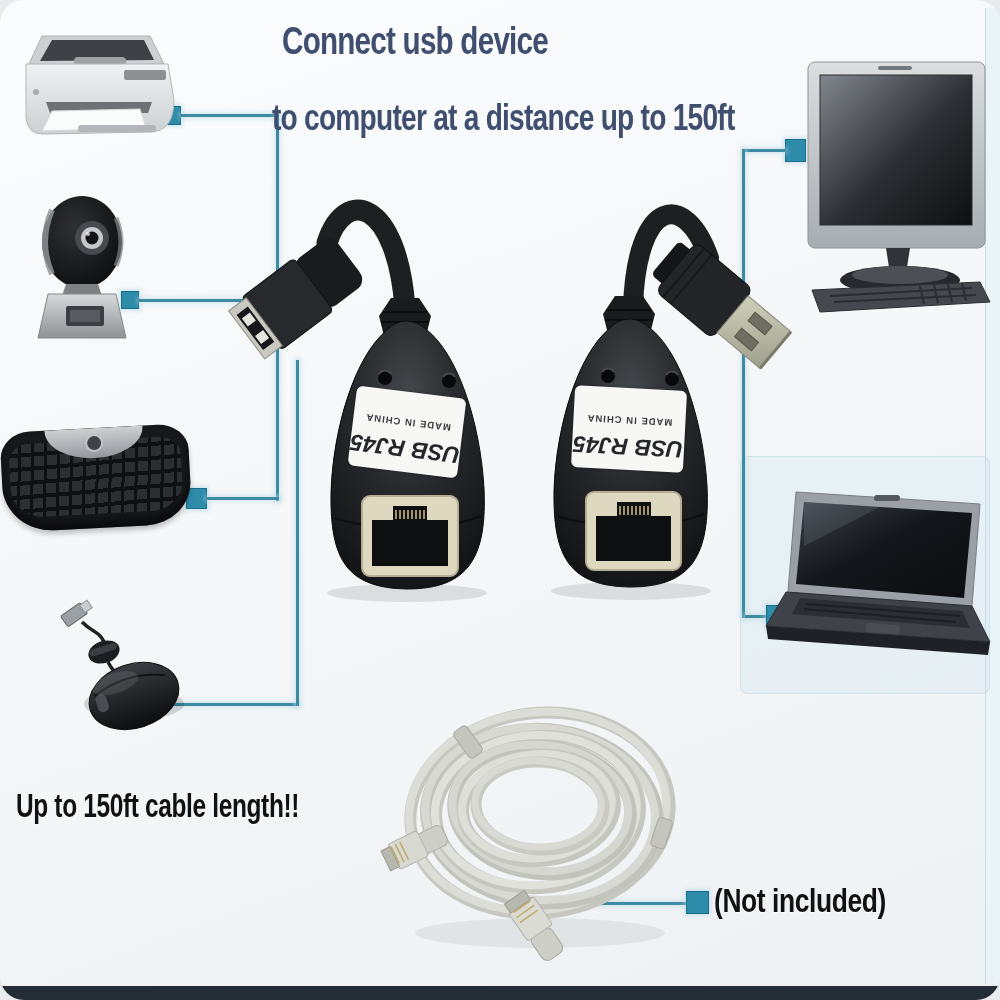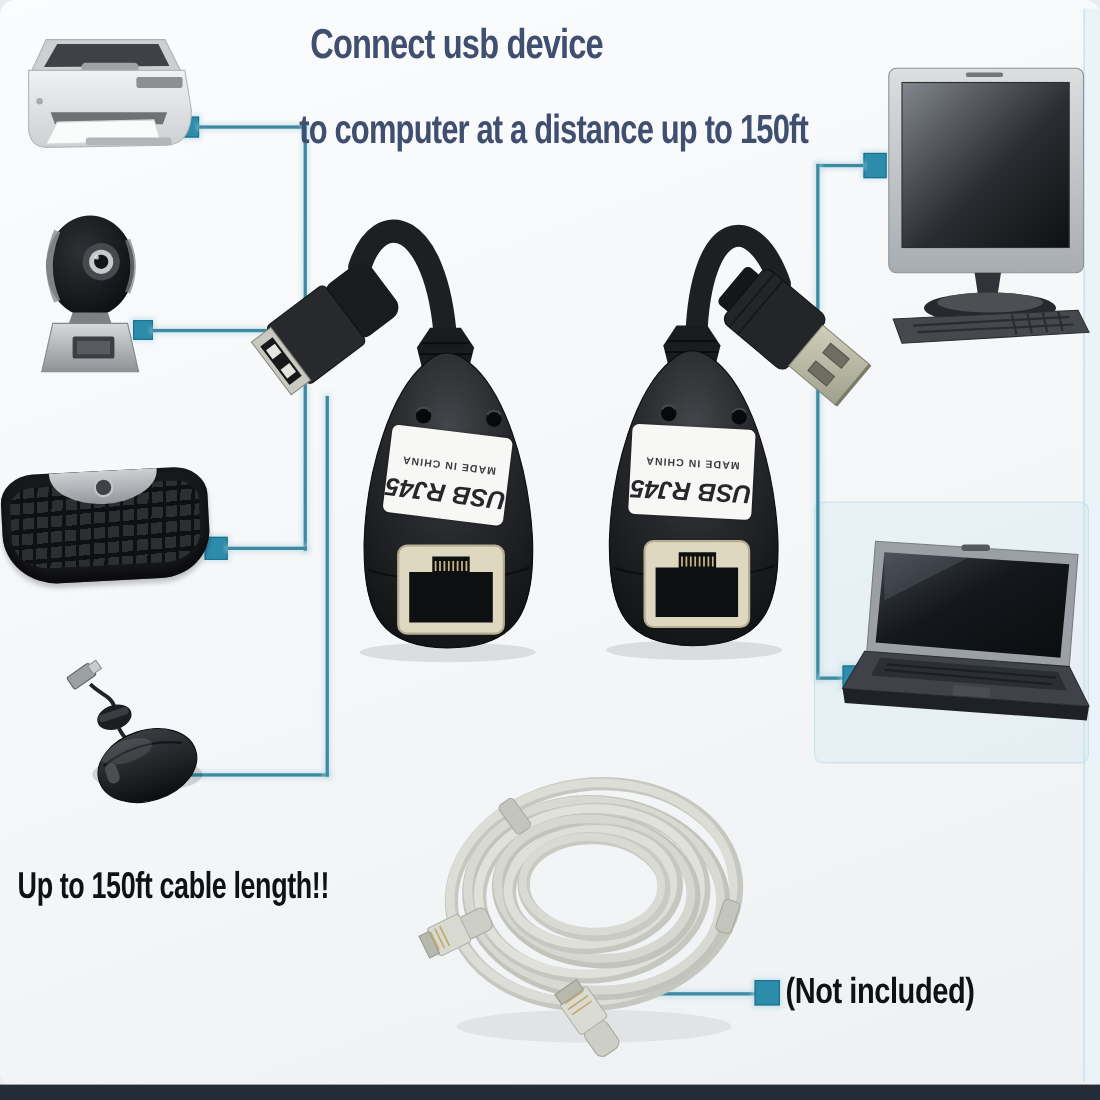--- a/index.html
+++ b/index.html
@@ -1,17 +1,17 @@
 <!DOCTYPE html>
 <html><head>
 <meta charset="utf-8">
 <style>
   html,body{margin:0;padding:0;background:#e9ecee;}
   .canvas{position:relative;width:1000px;height:1000px;overflow:hidden;
-          font-family:"Liberation Sans",sans-serif;background:#e9ecee;}
+          font-family:"Liberation Sans",sans-serif;background:#e9ecee;border-radius:24px;}
   .footer-bar{position:absolute;left:0;top:986px;width:1000px;height:14px;background:#242c36;}
   .card{position:absolute;left:0;top:0;width:1000px;height:989px;background:linear-gradient(160deg,#fbfcfd 0%,#f4f6f8 55%,#eef1f3 100%);border-radius:14px;}
   .right-strip{position:absolute;left:985px;top:8px;width:15px;height:976px;background:#eaf3f7;border-left:1px solid #c3dbe4;}
   .laptop-backdrop{position:absolute;left:740px;top:456px;width:248px;height:236px;background:rgba(205,229,240,.30);border:1px solid rgba(160,200,215,.35);border-radius:8px;}
   
   .sq{position:absolute;background:#2e8cab;border:1px solid #176f8c;box-sizing:border-box;box-shadow:0 0 4px 2px rgba(186,216,228,.6);}
   .wl{position:absolute;background:#3d8ba3;box-shadow:0 0 4px 2px rgba(186,216,228,.55);}
   
   .t-navy{position:absolute;color:#404f70;font-weight:700;white-space:nowrap;transform-origin:0 0;letter-spacing:-1px;}
   .t-black{position:absolute;color:#101113;font-weight:700;white-space:nowrap;transform-origin:0 0;letter-spacing:-0.5px;text-shadow:0 1px 0 rgba(255,255,255,.6);}

